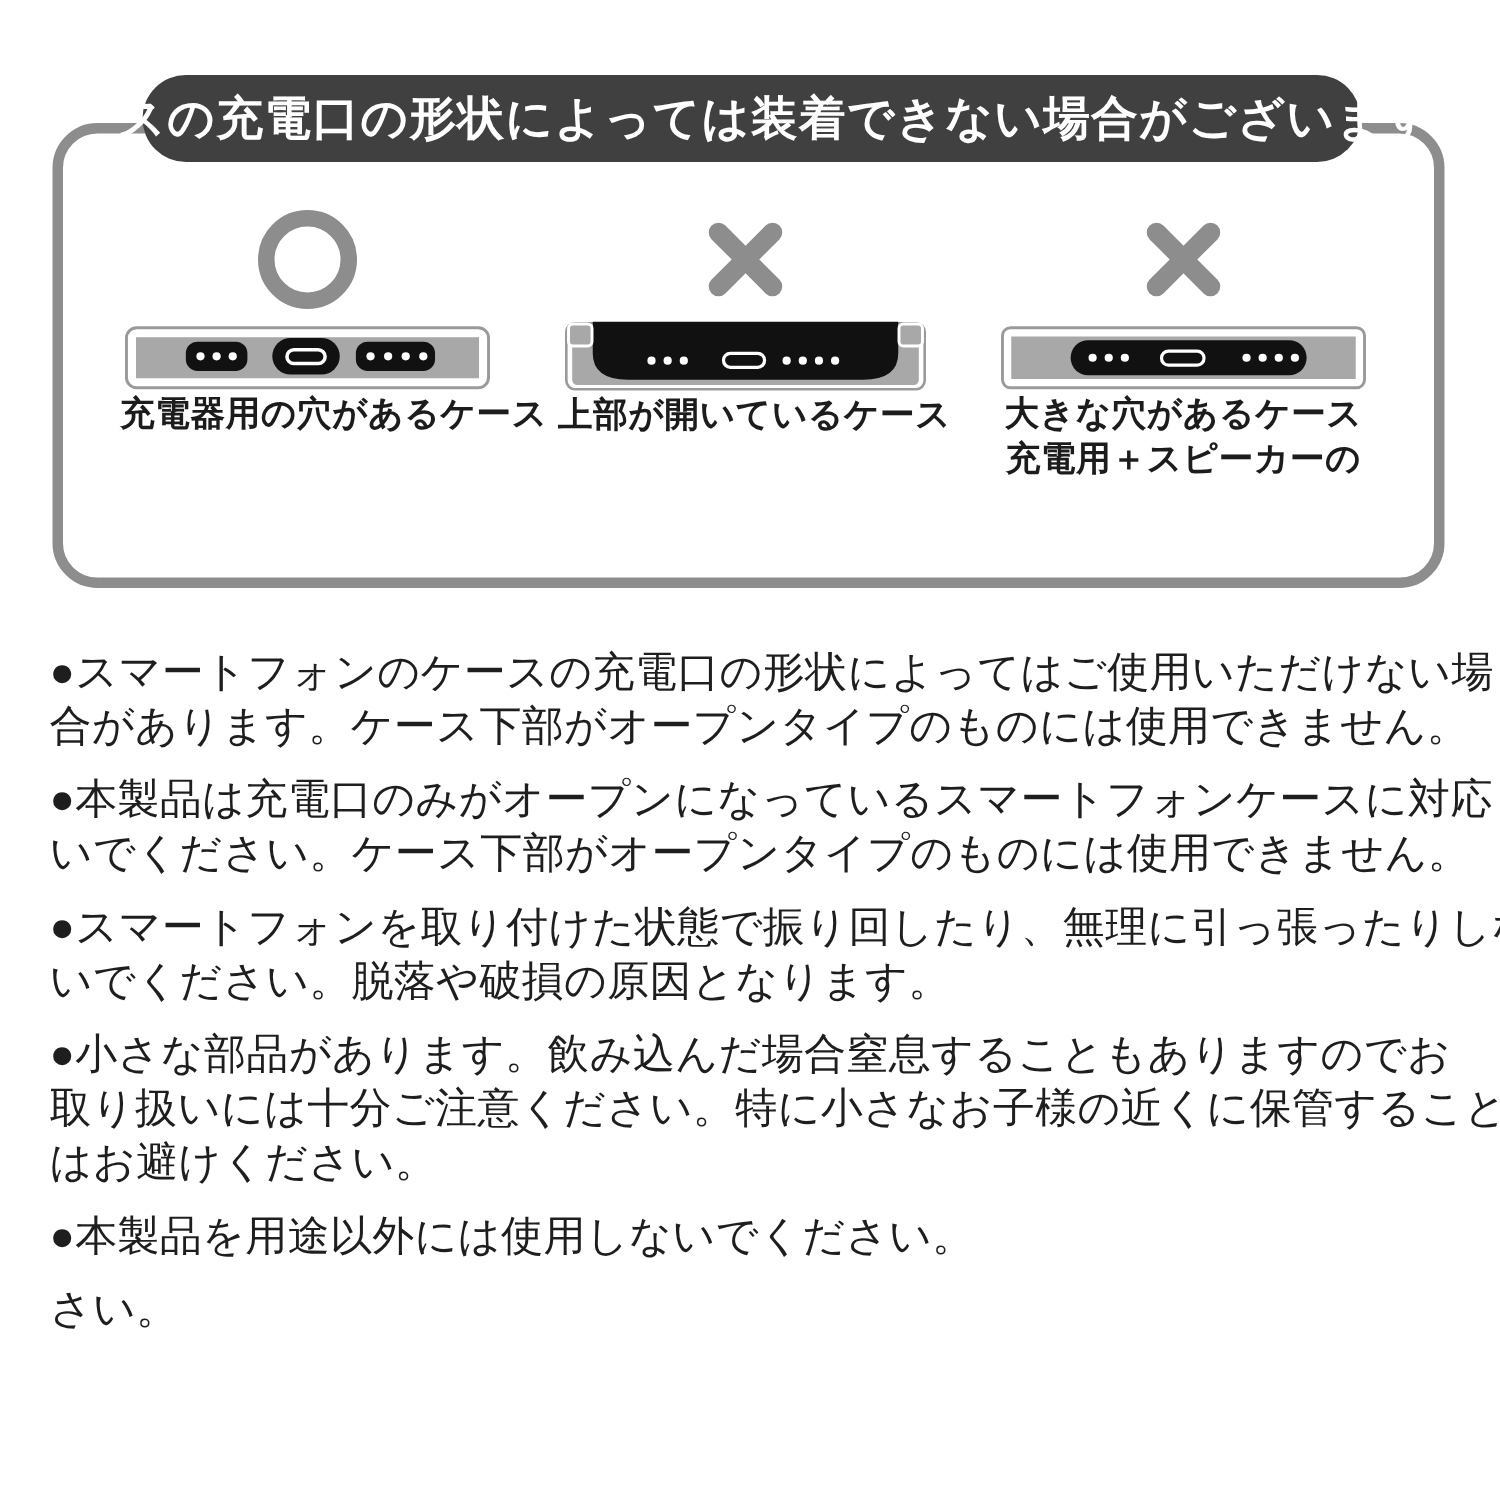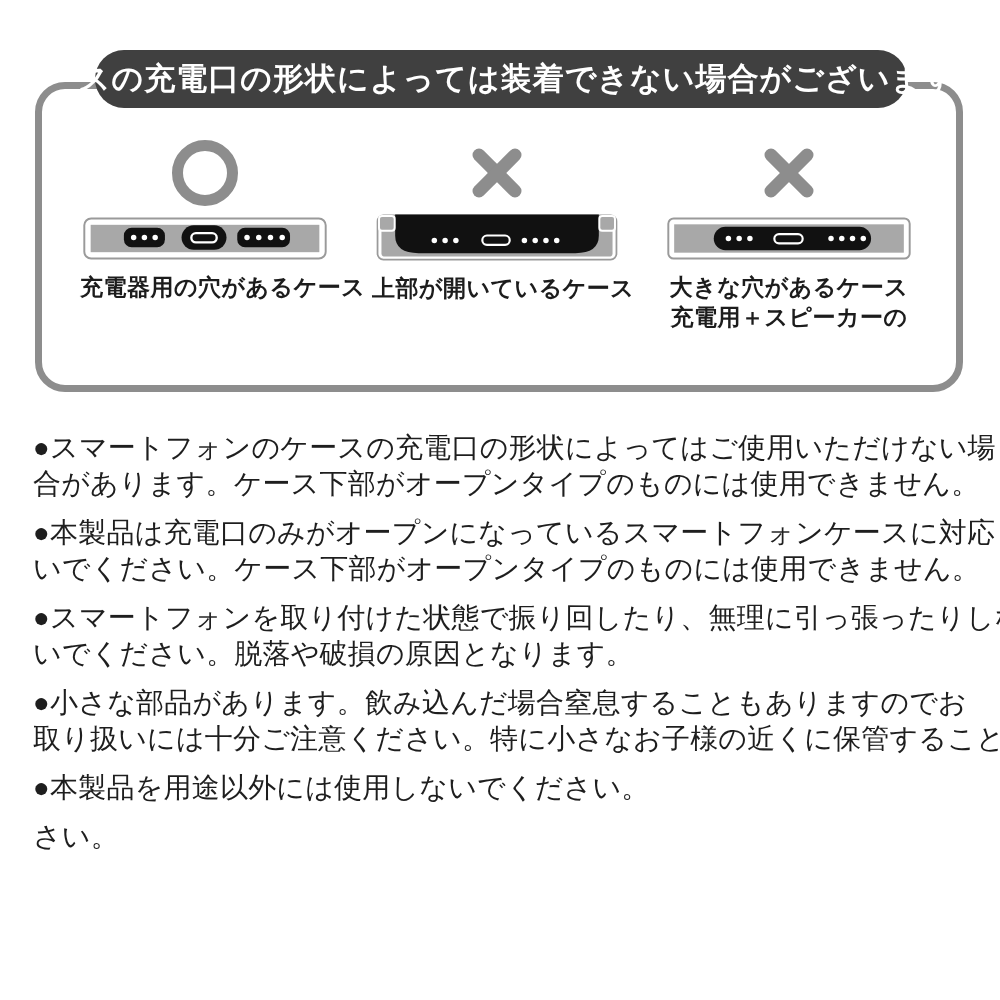--- a/index.html
+++ b/index.html
@@ -20,21 +20,21 @@
     background:#404040;color:#ffffff;display:flex;align-items:center;justify-content:center;
     font-size:31px;font-weight:bold;letter-spacing:1px;z-index:3;white-space:nowrap;
   }
 
   .col{position:absolute;top:138px;width:250px;text-align:center;z-index:2;}
   .col1{left:80px;} .col2{left:372px;} .col3{left:664px;}
   .markbox{height:70px;display:flex;align-items:center;justify-content:center;}
   .phone{display:block;margin:9px auto 0 auto;}
   .col2 .phone{margin-top:6px;}
   .caption{
-    margin-top:12px;font-size:23px;font-weight:bold;color:#1c1c1c;line-height:1.32;
+    margin-top:0;font-size:23px;font-weight:bold;color:#1c1c1c;line-height:1.32;
     letter-spacing:0.5px;white-space:nowrap;
   }
 
   
   .notes{
     position:absolute;left:33px;top:430px;width:936px;color:#1e1e1e;
     font-size:28px;line-height:36px;font-weight:500;letter-spacing:0.2px;
   }
   .note{margin:0 0 13px 0;}
   .note-line{white-space:nowrap;}
@@ -154,20 +154,21 @@
       <div class="note-line">●本製品は充電口のみがオープンになっているスマートフォンケースに対応</div>
       <div class="note-line">いでください。ケース下部がオープンタイプのものには使用できません。</div>
     </div>
     <div class="note">
       <div class="note-line">●スマートフォンを取り付けた状態で振り回したり、無理に引っ張ったりしな</div>
       <div class="note-line">いでください。脱落や破損の原因となります。</div>
     </div>
     <div class="note">
       <div class="note-line">●小さな部品があります。飲み込んだ場合窒息することもありますのでお</div>
       <div class="note-line">取り扱いには十分ご注意ください。特に小さなお子様の近くに保管すること</div>
+      <div class="note-line">はお避けください。</div>
     </div>
     <div class="note">
       <div class="note-line">●本製品を用途以外には使用しないでください。</div>
     </div>
     <div class="note">
       <div class="note-line">さい。</div>
     </div>
   </div>
 
 </div>

